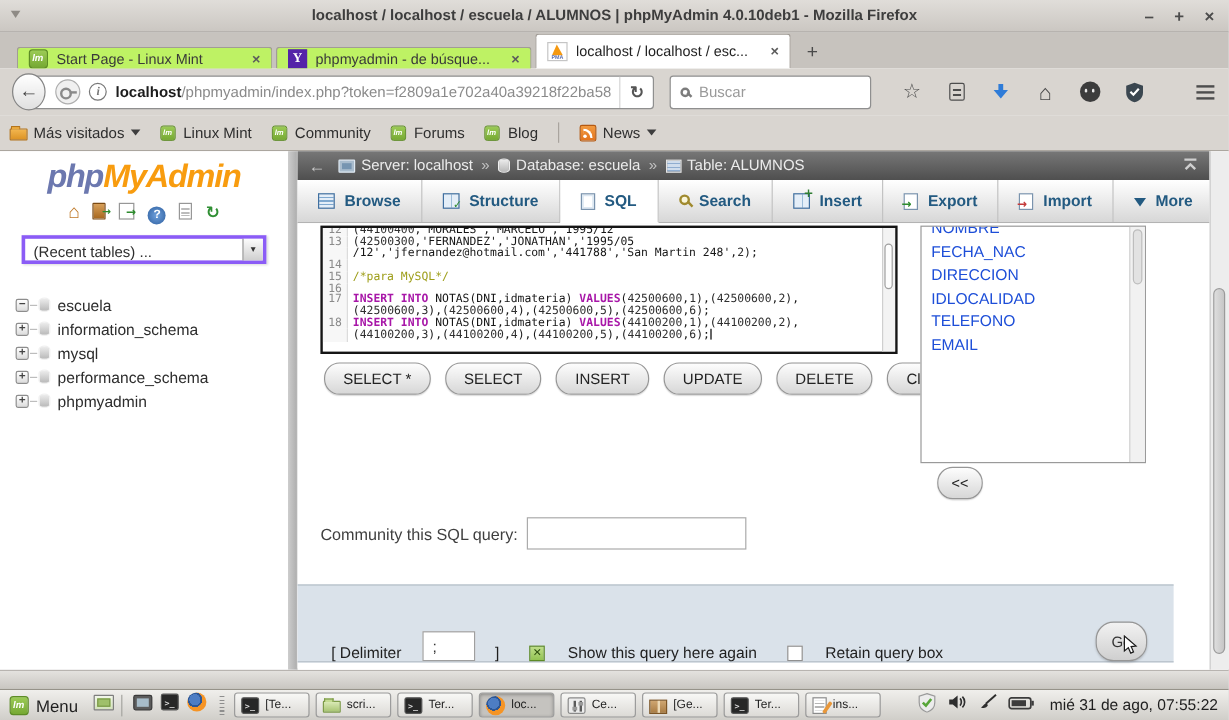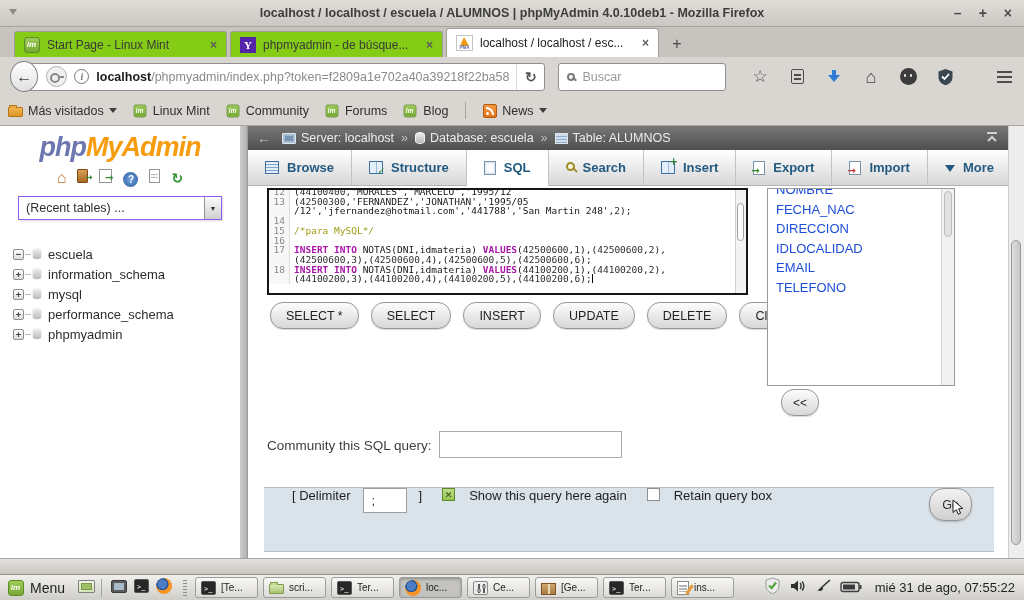--- a/index.html
+++ b/index.html
@@ -7,21 +7,21 @@
   .screen{position:relative;width:1024px;height:600px;overflow:hidden;background:#fff;font-family:"Liberation Sans",sans-serif}
 
   
   .titlebar{position:relative;height:27px;background:linear-gradient(#e0ddd9,#cbc7c2);border-bottom:1px solid #a9a49e;display:flex;align-items:center;justify-content:center}
   .tb-menu-arrow{position:absolute;left:9px;top:9px;width:0;height:0;border:4px solid transparent;border-top:6px solid #8f8b86}
   .tb-title{font-size:12.5px;font-weight:bold;color:#3d3d3d}
   .tb-controls{position:absolute;right:12px;top:0;height:27px;display:flex;align-items:center;gap:17px;color:#4c4c4c;font-size:14px;font-weight:bold}
   .tb-controls span{cursor:default;line-height:27px}
 
   .tabbar{height:30px;background:#c7c3be;display:flex;align-items:flex-end;padding-left:14px}
-  .btab{width:213px;height:26px;display:flex;align-items:center;gap:7px;padding:0 9px;font-size:12px;color:#3a3a3a;background:#84cc16;border:1px solid #a19c96;border-bottom:none;border-radius:3px 3px 0 0;margin-right:3px;overflow:hidden}
+  .btab{width:213px;height:18px;display:flex;align-items:center;gap:7px;padding:0 9px;font-size:12px;color:#3a3a3a;background:#bef264;border:1px solid #a19c96;border-bottom:none;border-radius:3px 3px 0 0;margin-right:3px;overflow:hidden}
   .btab.active{background:#ffffff;height:29px;color:#222}
   .btab-label{flex:1;white-space:nowrap;overflow:hidden}
   .tabclose{color:#5c5c5c;font-size:12px;font-weight:bold}
   .newtab{width:30px;height:26px;display:flex;align-items:center;justify-content:center;font-size:16px;color:#4a4a4a}
 
   .navbar{height:39px;background:#d9d5d0;display:flex;align-items:center;padding:0 10px}
   .back-btn{width:31px;height:31px;border-radius:50%;border:1px solid #848484;background:linear-gradient(#ffffff,#e0e0e0);display:flex;align-items:center;justify-content:center;font-size:16px;font-weight:bold;color:#3e3e3e;z-index:2}
   .urlbar{position:relative;width:530px;height:28px;margin-left:-13px;background:#fff;border:1px solid #8f8f8f;border-radius:3px;display:flex;align-items:center;gap:7px;padding:0 0 0 20px;font-size:12.5px}
   .url-text{flex:1;white-space:nowrap;overflow:hidden;color:#8a8a8a}
   .url-text b{color:#1c1c1c;font-weight:bold}
@@ -34,21 +34,21 @@
   .bm-item{display:flex;align-items:center;gap:5px}
   .bm-sep{width:1px;height:17px;background:#a9a49e;margin:0 2px}
   .bm-caret{width:0;height:0;border:4px solid transparent;border-top:5px solid #3e3e3e;margin-top:4px}
 
   
   .content{position:relative;height:432px;background:#fff;display:flex}
   .pma-sidebar{width:240px;padding-top:3px;flex:none}
   .pma-logo{text-align:center;font-style:italic;font-weight:bold;font-size:27px;letter-spacing:-1px;padding-top:3px}
   .pma-logo .lphp{color:#6c78af}.pma-logo .lrest{color:#f89c0f}
   .side-icons{display:flex;justify-content:center;align-items:center;gap:11px;margin-top:6px;height:18px}
-  .recent-select{display:flex;width:204px;height:24px;margin:9px auto 0;border:1px solid #8b5cf6;background:#fff;box-shadow:1px 1px 2px rgba(0,0,0,.15)}
+  .recent-select{display:flex;width:204px;height:24px;margin:9px auto 0;border:3px solid #8b5cf6;background:#fff;box-shadow:1px 1px 2px rgba(0,0,0,.15)}
   .recent-select .txt{flex:1;font-size:12.5px;color:#2e2e2e;line-height:22px;padding-left:7px}
   .recent-select .arrow{width:17px;border-left:1px solid #949494;background:linear-gradient(#fcfcfc,#cfcfcf);display:flex;align-items:center;justify-content:center;font-size:7px;color:#333}
   .tree{margin-top:24px;padding-left:13px}
   .tree-row{display:flex;align-items:center;height:20px}
   .exp{width:11px;height:11px;flex:none;border:1px solid #8d8d8d;border-radius:2px;background:linear-gradient(#ffffff,#dcdcdc);font:bold 9px/9px "DejaVu Sans Mono",monospace;text-align:center;color:#444}
   .tdash{width:6px;height:1px;background:#bdbdbd;margin:0 1px}
   .tname{font-size:13px;color:#2d2d2d;margin-left:6px}
 
   .resize-strip{width:8px;flex:none;background:linear-gradient(90deg,#cdcdcd,#b0b0b0);border-right:1px solid #9a9a9a}
 
@@ -90,21 +90,21 @@
   .fields-ul li{font-size:13px;line-height:19.5px;padding-left:8px;color:#1d4ed8;white-space:nowrap}
   .fl-scroll{position:absolute;right:0;top:0;width:13px;height:100%;background:#f1f1f1;border-left:1px solid #d2d2d2}
   .fl-thumb{position:absolute;left:2px;top:2px;width:8px;height:46px;background:#e2e2e2;border:1px solid #bdbdbd;border-radius:4px}
   .collapse-btn{position:absolute;left:533px;top:203px;width:38px;height:27px;border:1px solid #969696;border-radius:13px;background:linear-gradient(#fdfdfd,#d7d7d7);font-size:12px;color:#222;display:flex;align-items:center;justify-content:center;box-shadow:0 1px 1px rgba(0,0,0,.15)}
 
   
   .bm-label{position:absolute;left:19px;top:252px;font-size:13.5px;color:#3f3f3f}
   .bm-input{position:absolute;left:191px;top:245px;width:183px;height:27px;border:1px solid #ababab;background:#fff}
 
   
-  .footer-bar{position:absolute;left:16px;top:301px;width:730px;height:65px;background:#dae2ea;border-top:1px solid #b5bec7;border-bottom:1px solid #b5bec7;display:flex;align-items:flex-start;padding-left:28px;gap:12px;font-size:13px;color:#1f1f1f}
+  .footer-bar{position:absolute;left:0;top:301px;width:730px;height:65px;background:#dae2ea;border-top:1px solid #b5bec7;border-bottom:1px solid #b5bec7;display:flex;align-items:flex-end;padding-left:28px;gap:17px;font-size:13px;color:#1f1f1f}
   .delim-input{width:44px;height:25px;border:1px solid #9f9f9f;background:#fff;font-size:13px;color:#333;padding-left:8px;line-height:23px}
   .chk{width:13px;height:13px;flex:none;margin:0 2px 0 8px;border:1px solid #8f8f8f;background:#fff}
   .chk.checked{background:linear-gradient(#bede8a,#93c353);border:1px solid #5d8a27;position:relative}
   .chk.checked::before{content:"✕";position:absolute;left:0;right:0;top:0;text-align:center;font:bold 9px/13px "DejaVu Sans",sans-serif;color:#2c4d0d}
   .go-wrap{margin-left:auto;margin-right:22px;position:relative}
   .go-btn{width:43px;height:33px;border:1px solid #969696;border-radius:15px;background:linear-gradient(#f2f2f2,#cfcfcf);font-size:12.5px;color:#333;display:flex;align-items:center;justify-content:center;box-shadow:0 1px 2px rgba(0,0,0,.2)}
   .mouse-cursor{position:absolute;right:6px;top:11px}
 
   
   .page-scroll{position:absolute;right:0;top:0;width:16px;height:432px;background:#ededed;border-left:1px solid #cdcdcd}
@@ -483,22 +483,22 @@
             <div class="pill">DELETE</div>
             <div class="pill">Clear</div>
           </div>
 
         <div class="fields-box">
           <ul class="fields-ul" id="fieldlist">
               <li>NOMBRE</li>
               <li>FECHA_NAC</li>
               <li>DIRECCION</li>
               <li>IDLOCALIDAD</li>
+              <li>TELEFONO</li>
               <li>EMAIL</li>
-              <li>TELEFONO</li>
             </ul>
           <div class="fl-scroll">
               <div class="fl-thumb"></div>
             </div>
         </div>
         <div class="collapse-btn">&lt;&lt;</div>
 
         <div class="bm-label">Community this SQL query:</div>
         <div class="bm-input"></div>
 

